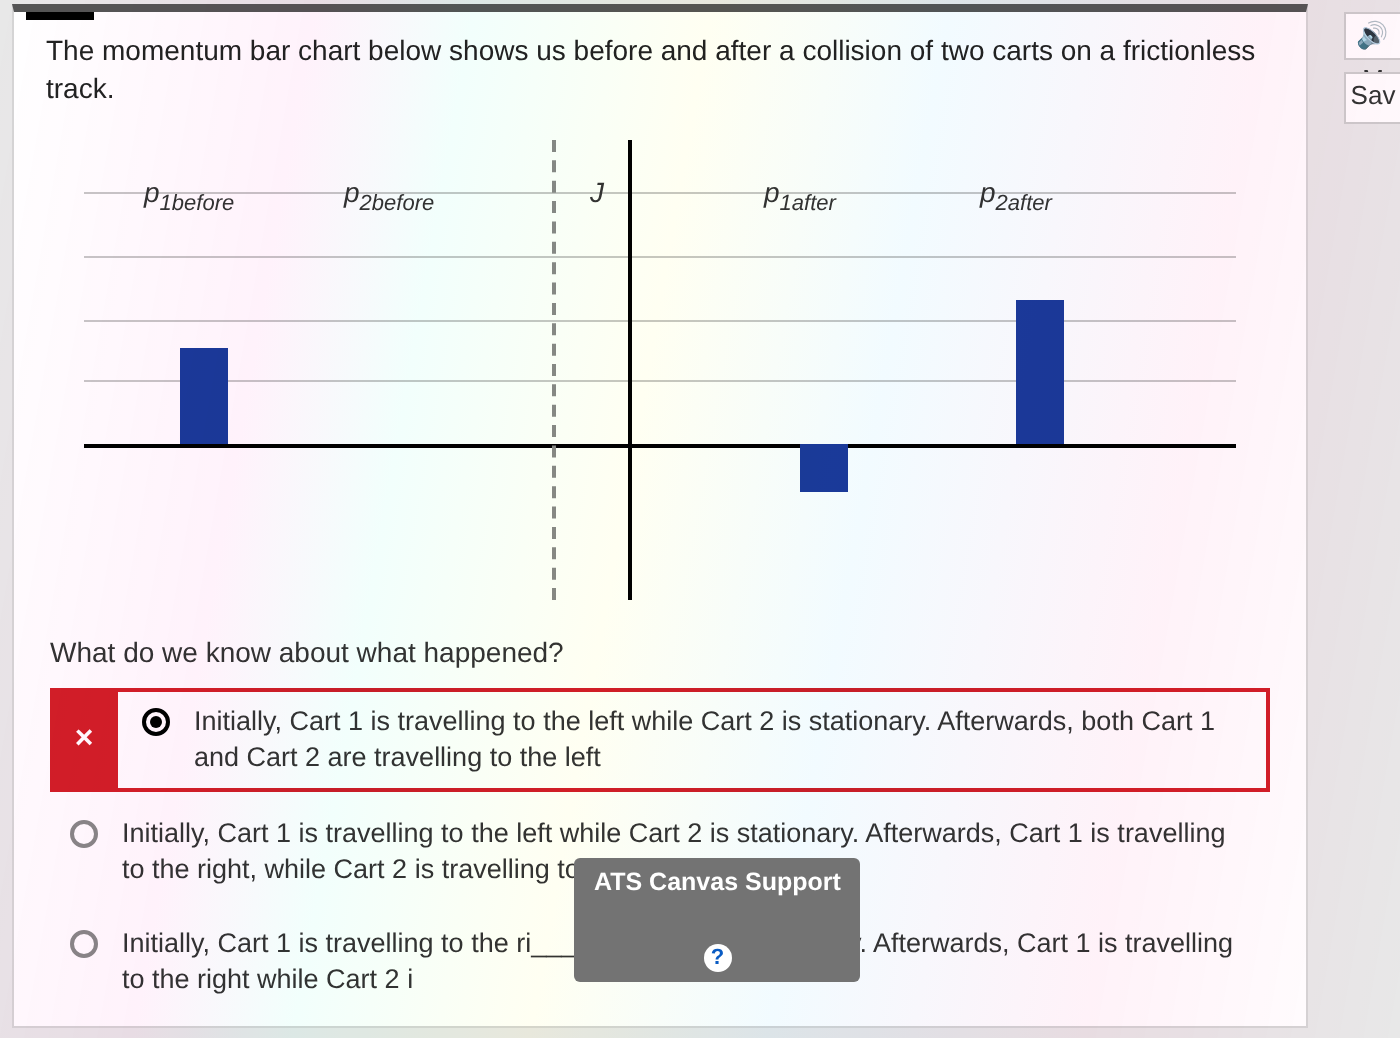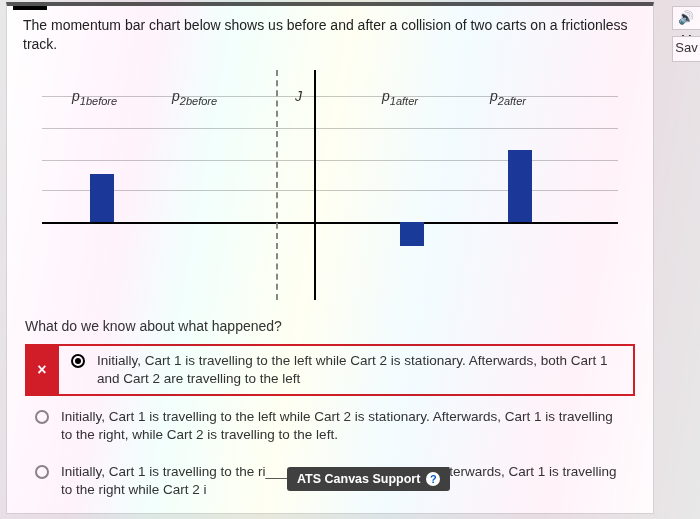--- a/index.html
+++ b/index.html
@@ -153,30 +153,31 @@
     background: #000;
     border-radius: 50%;
   }
   .radio.filled { border-color: #000; }
   .opt-text { flex: 1; }
   
   .support {
     position: absolute;
     left: 280px;
     bottom: 22px;
-    background: #404040;
+    background: #737373;
     color: #fff;
     font-size: 12.5px;
     font-weight: 600;
     padding: 5px 10px;
     border-radius: 3px;
     display: flex;
     align-items: center;
-    gap: 6px;
+    gap: 24px;
     z-index: 5;
+    flex-direction: column;
   }
   .support .q {
     width: 14px; height: 14px;
     border-radius: 50%;
     background: #fff;
     color: #0a5cc4;
     font-size: 11px;
     font-weight: bold;
     text-align: center;
     line-height: 14px;

